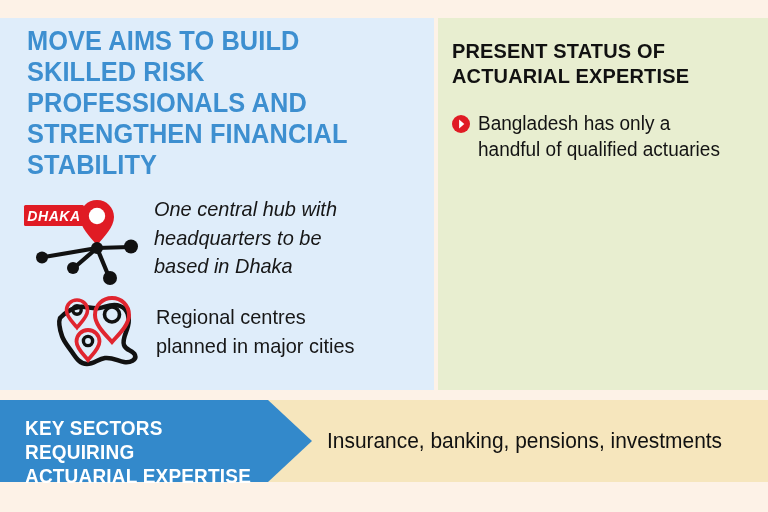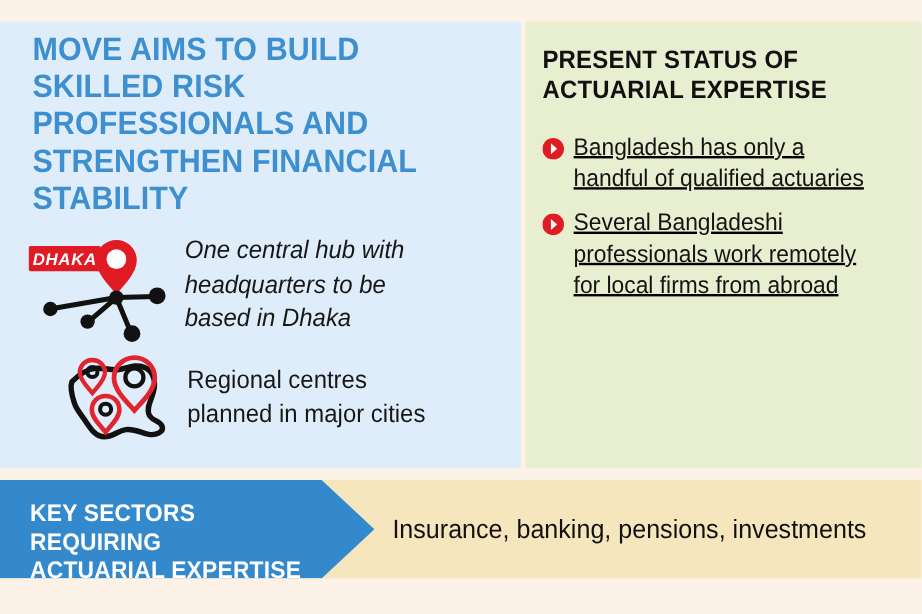--- a/index.html
+++ b/index.html
@@ -102,21 +102,20 @@
     transform: scaleX(0.95);
     transform-origin: left top;
     white-space: pre-line;
   }
 
   #right-bullets {
     position: absolute;
     left: 452px;
     top: 110px;
     width: 300px;
-    text-decoration: underline;
   }
 
   .bullet-item {
     display: flex;
     align-items: flex-start;
     margin-bottom: 11px;
   }
 
   .bullet-marker {
     flex: 0 0 auto;
@@ -262,31 +261,20 @@
       <span class="bullet-marker">
         <svg width="18" height="18" viewBox="0 0 18 18" xmlns="http://www.w3.org/2000/svg">
           <circle cx="9" cy="9" r="9" fill="#e01b24"></circle>
           <path d="M7.1 4.4 L12.3 9 L7.1 13.6 Z" fill="#ffffff"></path>
         </svg>
       </span>
       <span class="bullet-text">Bangladesh has only a
 handful of qualified actuaries</span>
     </div>
 
-    <div class="bullet-item">
-      <span class="bullet-marker">
-        <svg width="18" height="18" viewBox="0 0 18 18" xmlns="http://www.w3.org/2000/svg">
-          <circle cx="9" cy="9" r="9" fill="#e01b24"></circle>
-          <path d="M7.1 4.4 L12.3 9 L7.1 13.6 Z" fill="#ffffff"></path>
-        </svg>
-      </span>
-      <span class="bullet-text">Several Bangladeshi
-professionals work remotely
-for local firms from abroad</span>
-    </div>
 
 
   </div>
 
   <div id="bottom-band"></div>
   <div id="banner-arrow"></div>
   <div id="banner-arrow-label">KEY SECTORS REQUIRING
 ACTUARIAL EXPERTISE</div>
   <div id="banner-value">Insurance, banking, pensions, investments</div>
 

